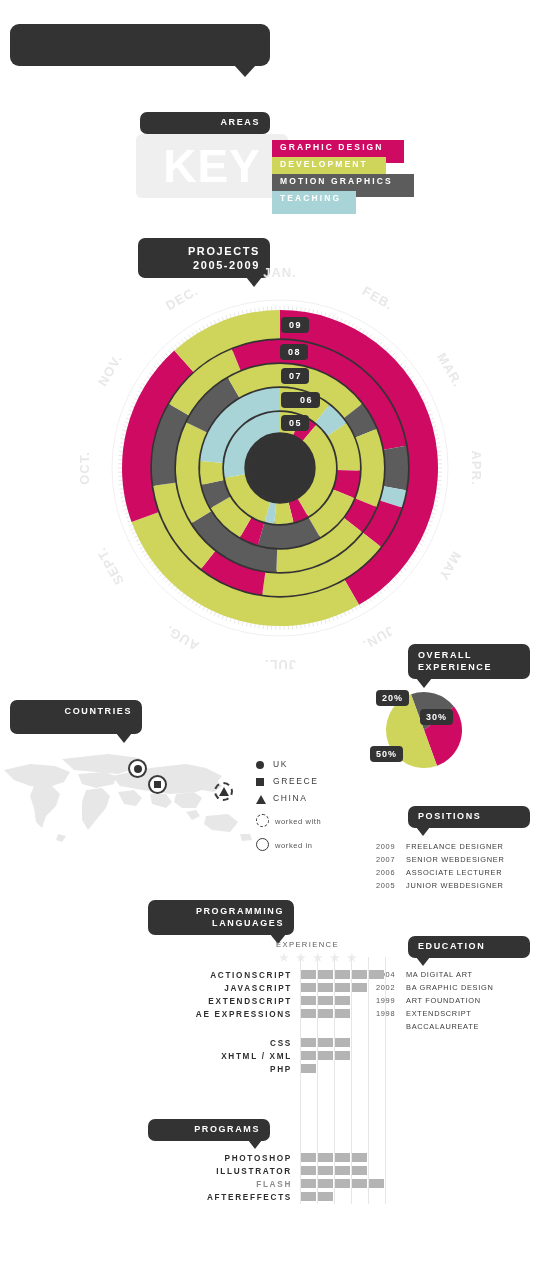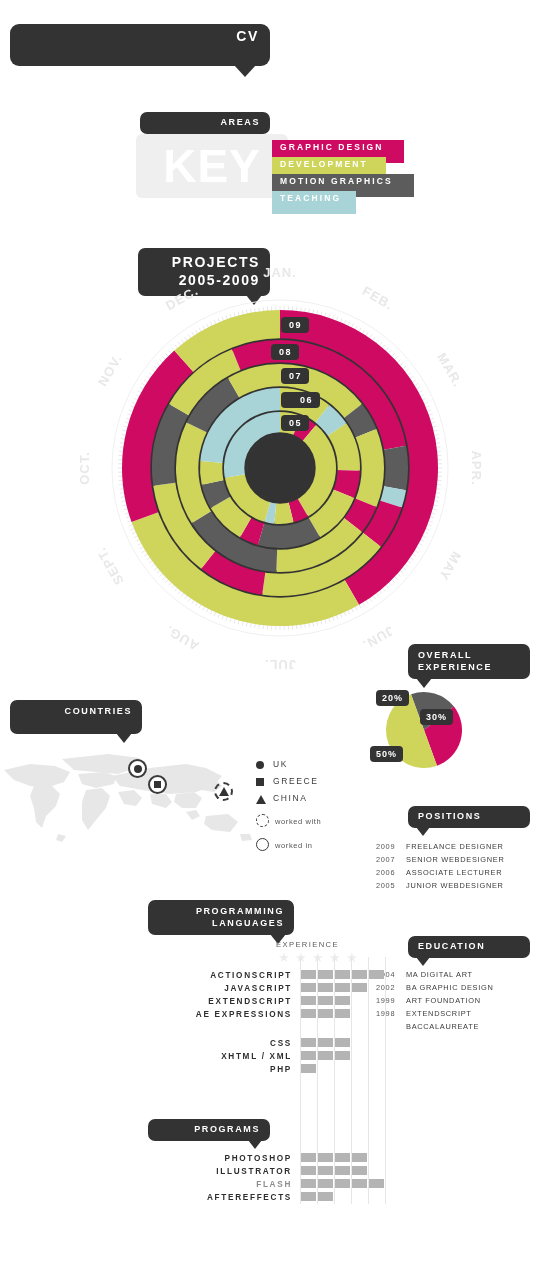--- a/index.html
+++ b/index.html
@@ -33,21 +33,21 @@
     bottom:-11px;
   }
 
   #title-banner { left:10px; top:24px; width:260px; height:42px;
      font-size:14px; border-radius:9px; padding-top:4px; }
   #title-banner .tail { right:14px; bottom:-11px; }
 
   #areas-tab { left:140px; top:112px; width:130px; font-size:9px; padding:5px 10px; }
   #areas-tab .tail { right:8px; border-left-width:8px; border-right-width:8px; border-top-width:10px; bottom:-9px;}
 
-  #projects-tab { left:138px; top:248px; width:132px; font-size:14px; padding:6px 10px; }
+  #projects-tab { left:138px; top:238px; width:132px; font-size:11px; padding:6px 10px; }
   #projects-tab .tail { right:8px; border-left-width:8px; border-right-width:8px; border-top-width:10px; bottom:-9px;}
 
   #countries-tab { left:10px; top:700px; width:132px; font-size:9px; padding:6px 10px 16px 10px;}
   #countries-tab .tail { right:10px; border-left-width:8px; border-right-width:8px; border-top-width:10px; bottom:-9px;}
 
   #overall-tab { left:408px; top:644px; width:122px; font-size:9px; padding:6px 10px; text-align:left;}
   #overall-tab .tail { left:8px; border-left-width:8px; border-right-width:8px; border-top-width:10px; bottom:-9px;}
 
   #positions-tab { left:408px; top:806px; width:122px; font-size:9px; padding:5px 10px; text-align:left;}
   #positions-tab .tail { left:8px; border-left-width:7px; border-right-width:7px; border-top-width:9px; bottom:-8px;}
@@ -128,21 +128,20 @@
   .bar-cell { position:absolute; background:#b4b4b4; height:9px; }
   .grid-line { position:absolute; width:1px; background:#e6e6e6; }
   #exp-title { position:absolute; left:276px; top:940px; font-size:7.6px;
                letter-spacing:1.4px; color:#5b5b5b; }
   .star { position:absolute; color:#ededed; font-size:13px; line-height:13px; }
 </style>
 </head>
 <body>
 
 <div class="tab" id="title-banner">
-  <div style="font-size:14px;">CV</div>
   <div class="tail"></div>
 </div>
 
 <div class="tab" id="areas-tab">
   <span>AREAS</span>
   <div class="tail"></div>
 </div>
 <div id="key-word">
   <span>KEY</span>
 </div>
@@ -472,21 +471,21 @@
       <div class="month" style="left: 278px; top: 355.741px; transform: translate(-50%, -50%) rotate(150deg);">JUN.</div>
       <div class="month" style="left: 180px; top: 382px; transform: translate(-50%, -50%) rotate(180deg);">JUL.</div>
       <div class="month" style="left: 82px; top: 355.741px; transform: translate(-50%, -50%) rotate(210deg);">AUG.</div>
       <div class="month" style="left: 10.259px; top: 284px; transform: translate(-50%, -50%) rotate(240deg);">SEPT.</div>
       <div class="month" style="left: -16px; top: 186px; transform: translate(-50%, -50%) rotate(270deg);">OCT.</div>
       <div class="month" style="left: 10.259px; top: 88px; transform: translate(-50%, -50%) rotate(300deg);">NOV.</div>
       <div class="month" style="left: 82px; top: 16.259px; transform: translate(-50%, -50%) rotate(330deg);">DEC.</div>
     </div>
   <div id="ringlabel-layer">
       <div class="ring-label" style="left: 181px; top: 35px;">09</div>
-      <div class="ring-label" style="left: 171px; top: 62px;">08</div>
+      <div class="ring-label" style="left: 180px; top: 62px;">08</div>
       <div class="ring-label" style="left: 181px; top: 86px;">07</div>
       <div class="ring-label" style="left: 181px; top: 110px; padding-left: 19px;">06</div>
       <div class="ring-label" style="left: 181px; top: 133px;">05</div>
     </div>
 </div>
 
 <div class="tab" id="overall-tab">
   <div>OVERALL</div>
   <div>EXPERIENCE</div>
   <div class="tail"></div>

